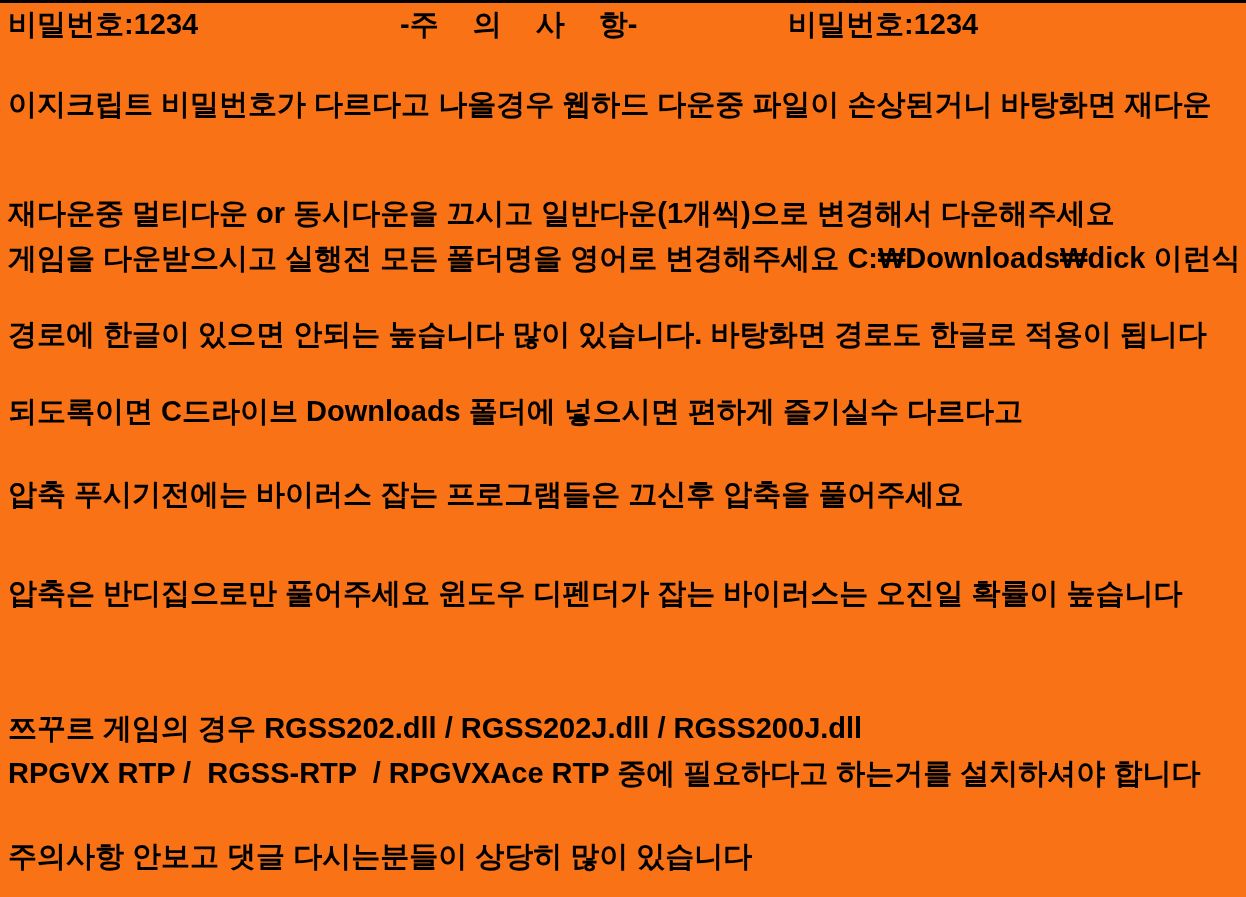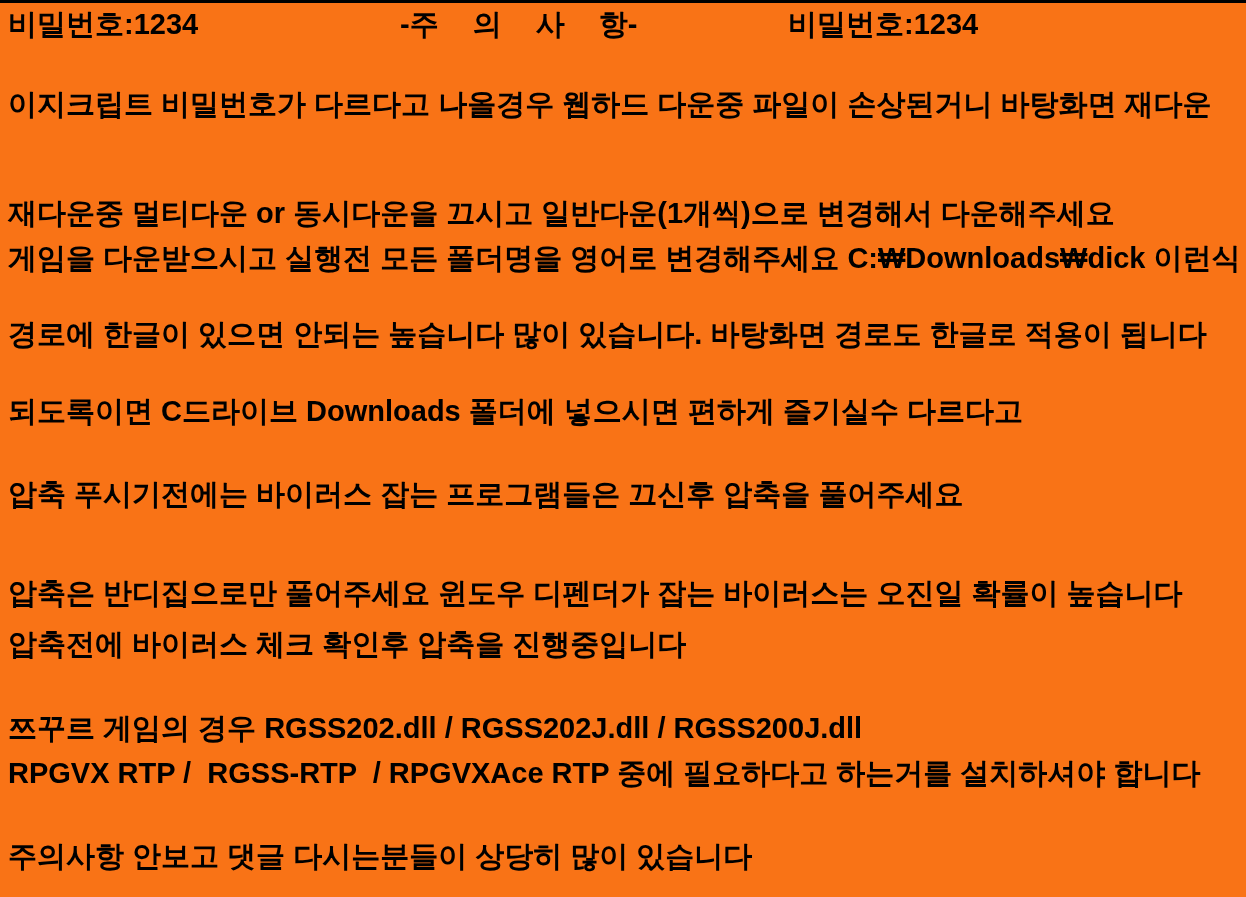--- a/index.html
+++ b/index.html
@@ -75,17 +75,16 @@
     <span class="pw right">비밀번호:1234</span>
   </div>
 
   <p class="line l0">이지크립트 비밀번호가 다르다고 나올경우 웹하드 다운중 파일이 손상된거니 바탕화면 재다운</p>
   <p class="line l1">재다운중 멀티다운 or 동시다운을 끄시고 일반다운(1개씩)으로 변경해서 다운해주세요</p>
   <p class="line l2">게임을 다운받으시고 실행전 모든 폴더명을 영어로 변경해주세요 C:₩Downloads₩dick 이런식</p>
   <p class="line l3">경로에 한글이 있으면 안되는 높습니다 많이 있습니다. 바탕화면 경로도 한글로 적용이 됩니다</p>
   <p class="line l4">되도록이면 C드라이브 Downloads 폴더에 넣으시면 편하게 즐기실수 다르다고</p>
   <p class="line l5">압축 푸시기전에는 바이러스 잡는 프로그램들은 끄신후 압축을 풀어주세요</p>
   <p class="line l6">압축은 반디집으로만 풀어주세요 윈도우 디펜더가 잡는 바이러스는 오진일 확률이 높습니다</p>
-  <p class="line l7">압축전에 바이러스 체크 확인후 압축을 진행중입니다</p>
   <p class="line l8">쯔꾸르 게임의 경우 RGSS202.dll / RGSS202J.dll / RGSS200J.dll</p>
   <p class="line l9">RPGVX RTP /  RGSS-RTP  / RPGVXAce RTP 중에 필요하다고 하는거를 설치하셔야 합니다</p>
   <p class="line l10">주의사항 안보고 댓글 다시는분들이 상당히 많이 있습니다</p>
 </div>
 
 </body></html>

